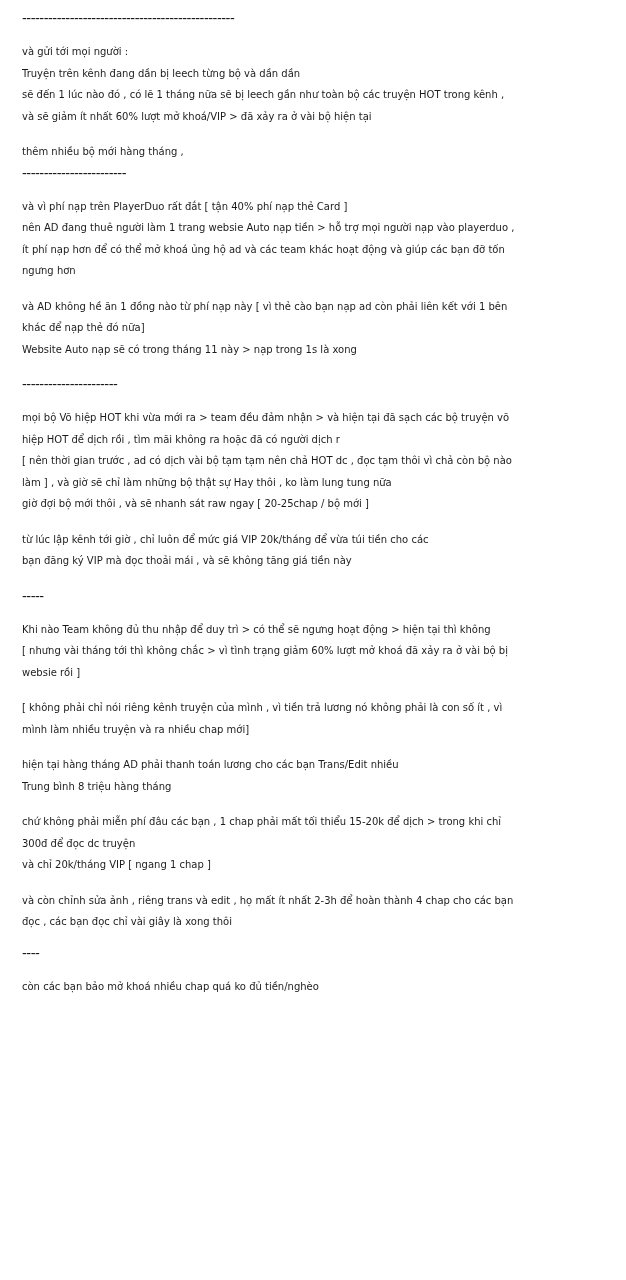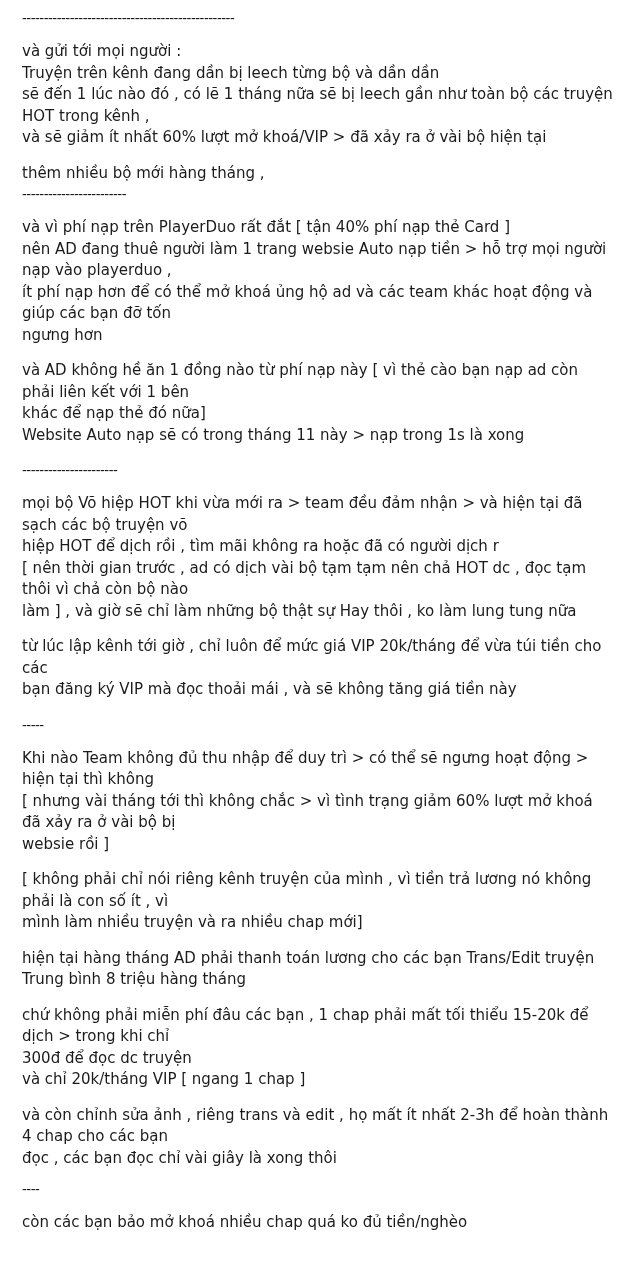--- a/index.html
+++ b/index.html
@@ -19,21 +19,21 @@
     position: relative;
     width: 626px;
     min-height: 1280px;
     box-sizing: border-box;
     padding: 8px 12px 10px 22px;
   }
   .block {
     margin: 0 0 14px 0;
   }
   .line {
-    font-size: 15px;
+    font-size: 10px;
     line-height: 21.5px;
     white-space: pre-wrap;
     word-wrap: break-word;
     letter-spacing: 0.0px;
   }
   .sep {
     font-size: 13.4px;
     line-height: 21px;
     letter-spacing: -0.5px;
     color: #1b1b1b;
@@ -85,20 +85,21 @@
 
   <div class="sep-block" style="margin-top:14px">
     <div class="sep">----------------------</div>
   </div>
 
   <div class="block">
     <div class="line">mọi bộ Võ hiệp HOT khi vừa mới ra &gt; team đều đảm nhận &gt; và hiện tại đã sạch các bộ truyện võ</div>
     <div class="line">hiệp HOT để dịch rồi , tìm mãi không ra hoặc đã có người dịch r</div>
     <div class="line">[ nên thời gian trước , ad có dịch vài bộ tạm tạm nên chả HOT dc , đọc tạm thôi vì chả còn bộ nào</div>
     <div class="line">làm ] , và giờ sẽ chỉ làm những bộ thật sự Hay thôi , ko làm lung tung nữa</div>
+    <div class="line">giờ đợi bộ mới thôi , và sẽ nhanh sát raw ngay [ 20-25chap / bộ mới ]</div>
   </div>
 
   <div class="block">
     <div class="line">từ lúc lập kênh tới giờ , chỉ luôn để mức giá VIP 20k/tháng để vừa túi tiền cho các</div>
     <div class="line">bạn đăng ký VIP mà đọc thoải mái , và sẽ không tăng giá tiền này</div>
   </div>
 
   <div class="sep-block">
     <div class="sep">-----</div>
   </div>
@@ -108,21 +109,21 @@
     <div class="line">[ nhưng vài tháng tới thì không chắc &gt; vì tình trạng giảm 60% lượt mở khoá đã xảy ra ở vài bộ bị</div>
     <div class="line">websie rồi ]</div>
   </div>
 
   <div class="block">
     <div class="line">[ không phải chỉ nói riêng kênh truyện của mình , vì tiền trả lương nó không phải là con số ít , vì</div>
     <div class="line">mình làm nhiều truyện và ra nhiều chap mới]</div>
   </div>
 
   <div class="block">
-    <div class="line">hiện tại hàng tháng AD phải thanh toán lương cho các bạn Trans/Edit truyện</div>
+    <div class="line">hiện tại hàng tháng AD phải thanh toán lương cho các bạn Trans/Edit nhiều</div>
     <div class="line">Trung bình 8 triệu hàng tháng</div>
   </div>
 
   <div class="block">
     <div class="line">chứ không phải miễn phí đâu các bạn , 1 chap phải mất tối thiểu 15-20k để dịch &gt; trong khi chỉ</div>
     <div class="line">300đ để đọc dc truyện</div>
     <div class="line">và chỉ 20k/tháng VIP [ ngang 1 chap ]</div>
   </div>
 
   <div class="block tight">

